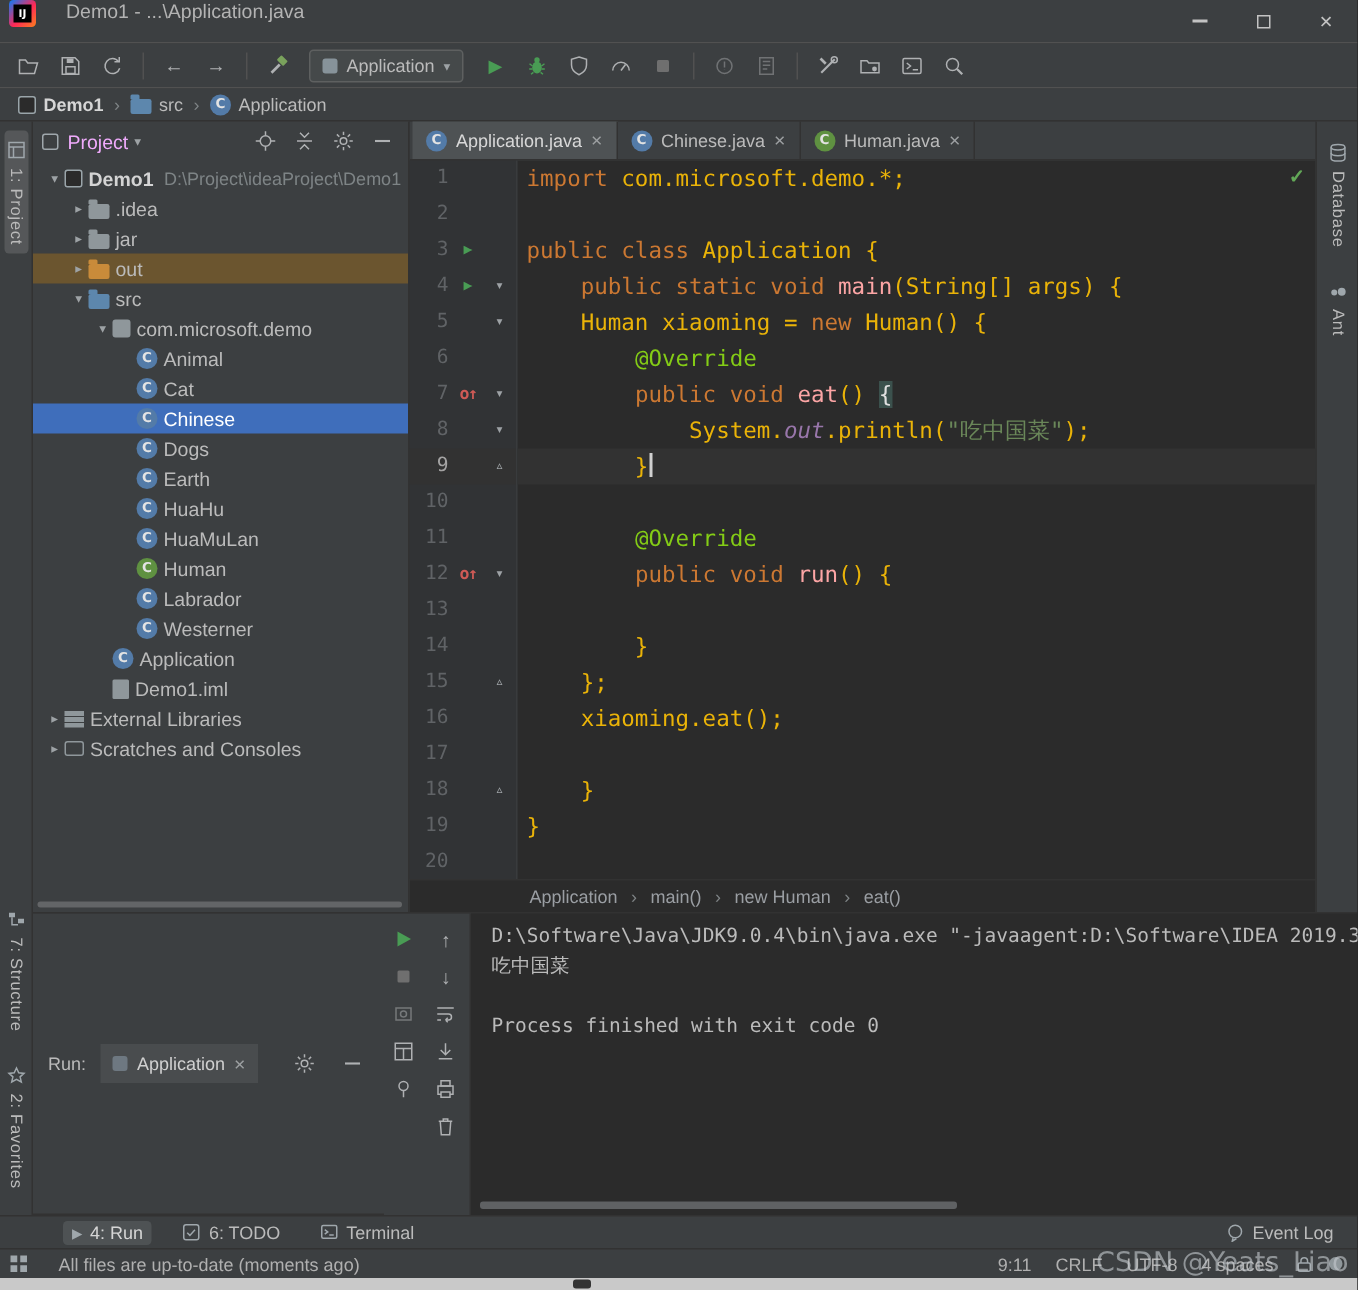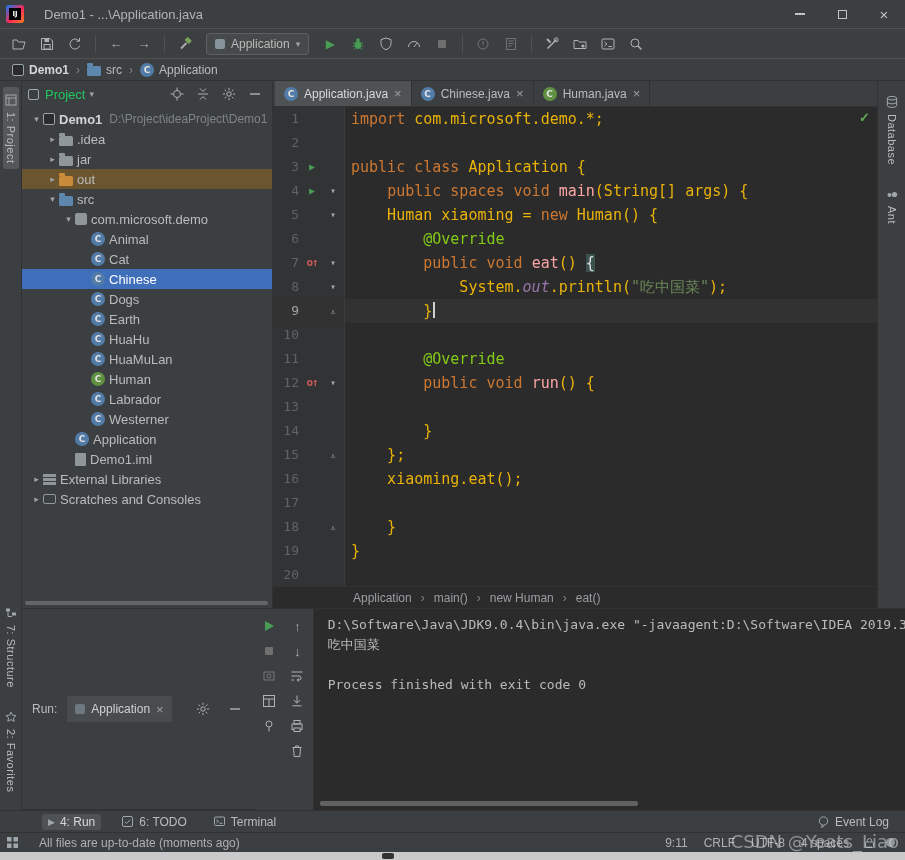--- a/index.html
+++ b/index.html
@@ -3,21 +3,21 @@
 <meta charset="utf-8">
 <style>
   *{margin:0;padding:0;box-sizing:border-box}
   html,body{width:905px;height:860px;overflow:hidden;background:#2b2b2b;
     font-family:"Liberation Sans",sans-serif;color:#bbb;}
   .app{width:905px;height:860px;display:flex;flex-direction:column;position:relative;background:#2b2b2b}
   .flex-sp{flex:1}
   svg{display:block}
 
   
-  .titlebar{flex:0 0 28px;background:#3c3f41;border-bottom:1px solid #515151;display:flex;align-items:center;font-size:13px}
+  .titlebar{flex:0 0 28px;background:#3c3f41;border-bottom:1px solid #515151;display:flex;align-items:flex-start;font-size:13px}
   .app-logo{width:18px;height:18px;margin:0 6px 0 6px;border-radius:3px;
     background:linear-gradient(135deg,#087cfa,#fe2857 55%,#fc801d);position:relative}
   .app-logo span{position:absolute;inset:3px;background:#000;color:#fff;font:bold 7px/12px "DejaVu Sans",sans-serif;text-align:center}
   .menubar{display:flex}
   .menu-item{padding:0 9px;line-height:28px;color:#bbb;cursor:default}
   .win-title{margin-left:14px;color:#b3b3b3;white-space:nowrap}
   .win-btn{width:42px;height:28px;display:flex;align-items:center;justify-content:center;color:#c3c3c3;font-size:15px}
   .glyph-min{width:10px;height:2px;background:#c3c3c3;display:block}
   .glyph-max{width:9px;height:9px;border:1px solid #c3c3c3;display:block}
 
@@ -46,21 +46,21 @@
   .stripe-btn.mt-auto{margin-top:auto}
   .vtext{writing-mode:vertical-rl;font-size:11px;color:#bbb;letter-spacing:.5px;white-space:nowrap}
 
   .center-col{flex:1;display:flex;flex-direction:column;min-width:0}
   .main-row{flex:1;display:flex;min-height:0}
 
   
   .project-panel{flex:0 0 251px;background:#3c3f41;border-right:1px solid #323232;display:flex;flex-direction:column;position:relative;font-size:13px;min-width:0}
   .pp-header{flex:0 0 26px;display:flex;align-items:center;padding:0 6px;gap:4px}
   .pp-view-ico{width:11px;height:11px;border:1px solid #9fa7ac;border-radius:2px;margin-right:2px}
-  .pp-title{color:#22c55e}
+  .pp-title{color:#f0abfc}
   .pp-caret{font-size:9px;color:#9da2a5;margin-right:4px}
   .tree{flex:1;overflow:hidden;padding-top:2px}
   .tree-row{height:20px;display:flex;align-items:center;white-space:nowrap;color:#bbb}
   .tree-row.sel{background:#3f6ebb}
   .tree-row.sel .tree-label{color:#fff}
   .tree-row.hl-out{background:#6b552f}
   .tree-arrow{flex:0 0 13px;text-align:center;font-size:9px;color:#9da2a5}
   .tree-label{margin-left:4px}
   .tree-label.bold{font-weight:bold;color:#d4d4d4}
   .tree-extra{margin-left:7px;color:#7e8486;font-size:12px}
@@ -570,21 +570,21 @@
                 <div class="gut-line">
                   <span class="gut-num">20</span>
                   <span class="gut-ico"></span>
                   <span class="gut-fold"></span>
                 </div>
               </div>
             <div class="code-area">
                 <div class="code-line"><span class="tk-kw">import </span><span class="tk-d">com.microsoft.demo.*;</span></div>
                 <div class="code-line"></div>
                 <div class="code-line"><span class="tk-kw">public class </span><span class="tk-d">Application {</span></div>
-                <div class="code-line"><span class="tk-d">    </span><span class="tk-kw">public spaces void </span><span class="tk-m">main</span><span class="tk-d">(String[] args) {</span></div>
+                <div class="code-line"><span class="tk-d">    </span><span class="tk-kw">public static void </span><span class="tk-m">main</span><span class="tk-d">(String[] args) {</span></div>
                 <div class="code-line"><span class="tk-d">    Human xiaoming = </span><span class="tk-kw">new </span><span class="tk-d">Human() {</span></div>
                 <div class="code-line"><span class="tk-d">        </span><span class="tk-a">@Override</span></div>
                 <div class="code-line"><span class="tk-d">        </span><span class="tk-kw">public void </span><span class="tk-m">eat</span><span class="tk-d">() </span><span class="tk-bh">{</span></div>
                 <div class="code-line"><span class="tk-d">            System.</span><span class="tk-f">out</span><span class="tk-d">.println(</span><span class="tk-str">"吃中国菜"</span><span class="tk-d">);</span></div>
                 <div class="code-line cur"><span class="tk-d">        }</span><span class="caret"></span></div>
                 <div class="code-line"></div>
                 <div class="code-line"><span class="tk-d">        </span><span class="tk-a">@Override</span></div>
                 <div class="code-line"><span class="tk-d">        </span><span class="tk-kw">public void </span><span class="tk-m">run</span><span class="tk-d">() {</span></div>
                 <div class="code-line"></div>
                 <div class="code-line"><span class="tk-d">        }</span></div>

